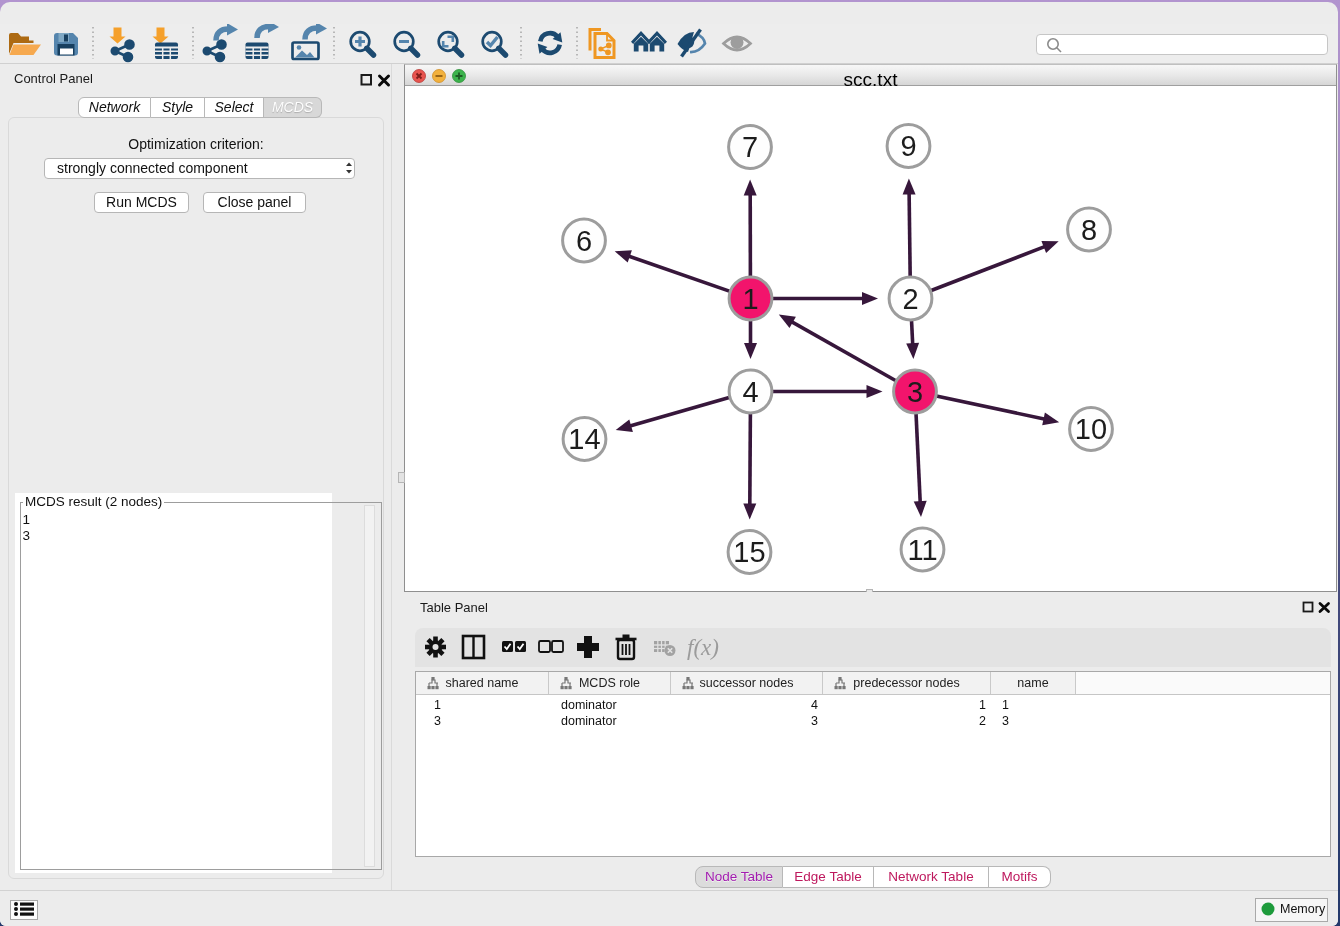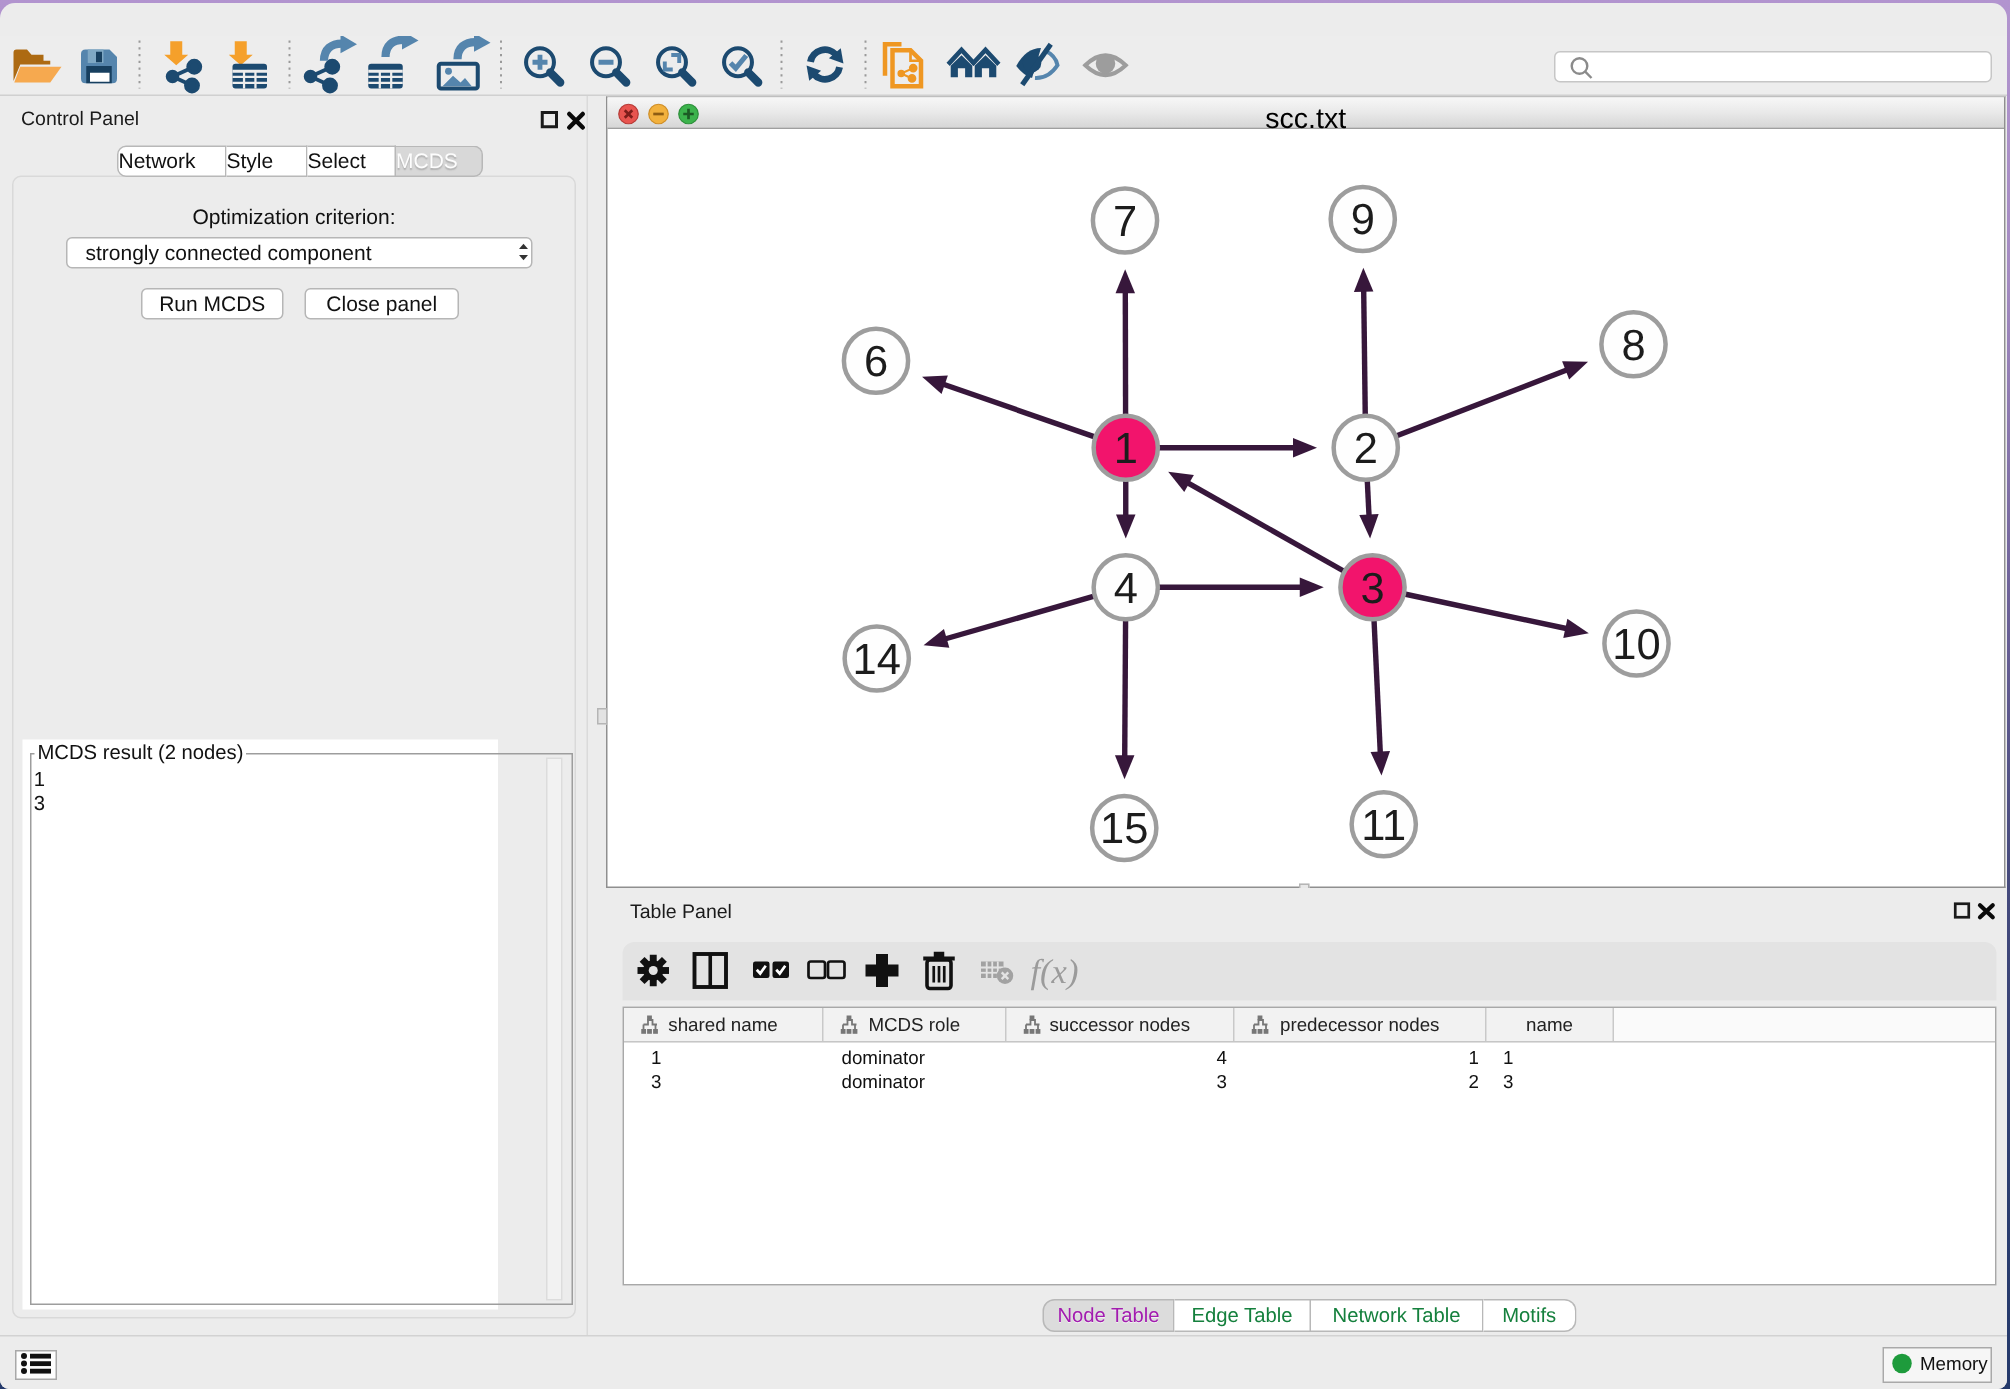--- a/index.html
+++ b/index.html
@@ -18,22 +18,22 @@
 
 #toolbar { position:absolute; left:0; top:22px; width:1338px; height:40px;
   background:#ededed; border-bottom:1px solid #d0d0d0; }
 #searchbox { position:absolute; left:1036px; top:10px; width:292px; height:21px;
   background:#fff; border:1px solid #c6c6c6; border-radius:4px; }
 
 #cpanel { position:absolute; left:0; top:62px; width:392px; height:826px;
   background:#ececec; border-right:1px solid #dadada; }
 #cptitle { position:absolute; left:14px; top:7px; font-size:13px; color:#1a1a1a; }
 .tabrow { position:absolute; display:flex; height:21px; font-size:14px; }
-.tab { border:1px solid #b8b8b8; background:#fff; color:#111; text-align:left;
-  line-height:19px; border-left-width:0; }
+.tab { border:1px solid #b8b8b8; background:#fff; color:#111; text-align:center;
+  line-height:19px; border-left-width:0;font-style:italic; }
 .tab.first { border-left-width:1px; border-radius:6px 0 0 6px; }
 .tab.last { border-radius:0 6px 6px 0; }
 .tab.disabledsel { background:#d8d8d8; color:#fdfdfd; text-shadow:0 1px 1px #adadad; }
 #cpinner { position:absolute; left:8px; top:53px; width:376px; height:762px;
   border:1px solid #d9d9d9; border-radius:6px; background:#ececec; }
 #optlabel { position:absolute; left:0; top:72px; width:392px; text-align:center;
   font-size:14px; color:#111; }
 #combo { position:absolute; left:44px; top:94px; width:311px; height:21px;
   background:#fff; border:1px solid #b6b6b6; border-radius:4px;
   font-size:14px; color:#111; line-height:19px; padding-left:12px; }
@@ -72,21 +72,21 @@
   background:#fff; border:1px solid #a8a8a8; }
 #thead { position:absolute; left:0; top:0; width:914px; height:23px;
   background:#f2f2f2; border-bottom:1px solid #c6c6c6; }
 #theadright { position:absolute; left:660px; top:0; width:254px; height:22px;
   background:#fafafa; }
 .hcell { position:absolute; top:0; height:22px; border-right:1px solid #c9c9c9;
   font-size:12.5px; color:#222; text-align:center; line-height:22px; }
 .trow { position:absolute; font-size:12.5px; color:#111; }
 #ttabs { position:absolute; left:303px; top:274px; height:22px; display:flex;
   font-size:13.5px; }
-.ttab { border:1px solid #b8b8b8; background:#fff; color:#15803d; text-align:center;
+.ttab { border:1px solid #b8b8b8; background:#fff; color:#be185d; text-align:center;
   line-height:20px; border-left-width:0; }
 .ttab.first { border-left-width:1px; border-radius:8px 0 0 8px; }
 .ttab.last { border-radius:0 8px 8px 0; }
 .ttab.sel { background:#dcdcdc; color:#a21caf; text-shadow:0 1px 0 #f2f2f2; }
 
 #statusbar { position:absolute; left:0; top:888px; width:1338px; height:36px;
   background:#ececec; border-top:1px solid #d2d2d2; }
 #listbtn { position:absolute; left:10px; top:9px; width:28px; height:20px;
   background:#fdfdfd; border:1px solid #a8a8a8; }
 #membtn { position:absolute; left:1255px; top:7px; width:73px; height:24px;

